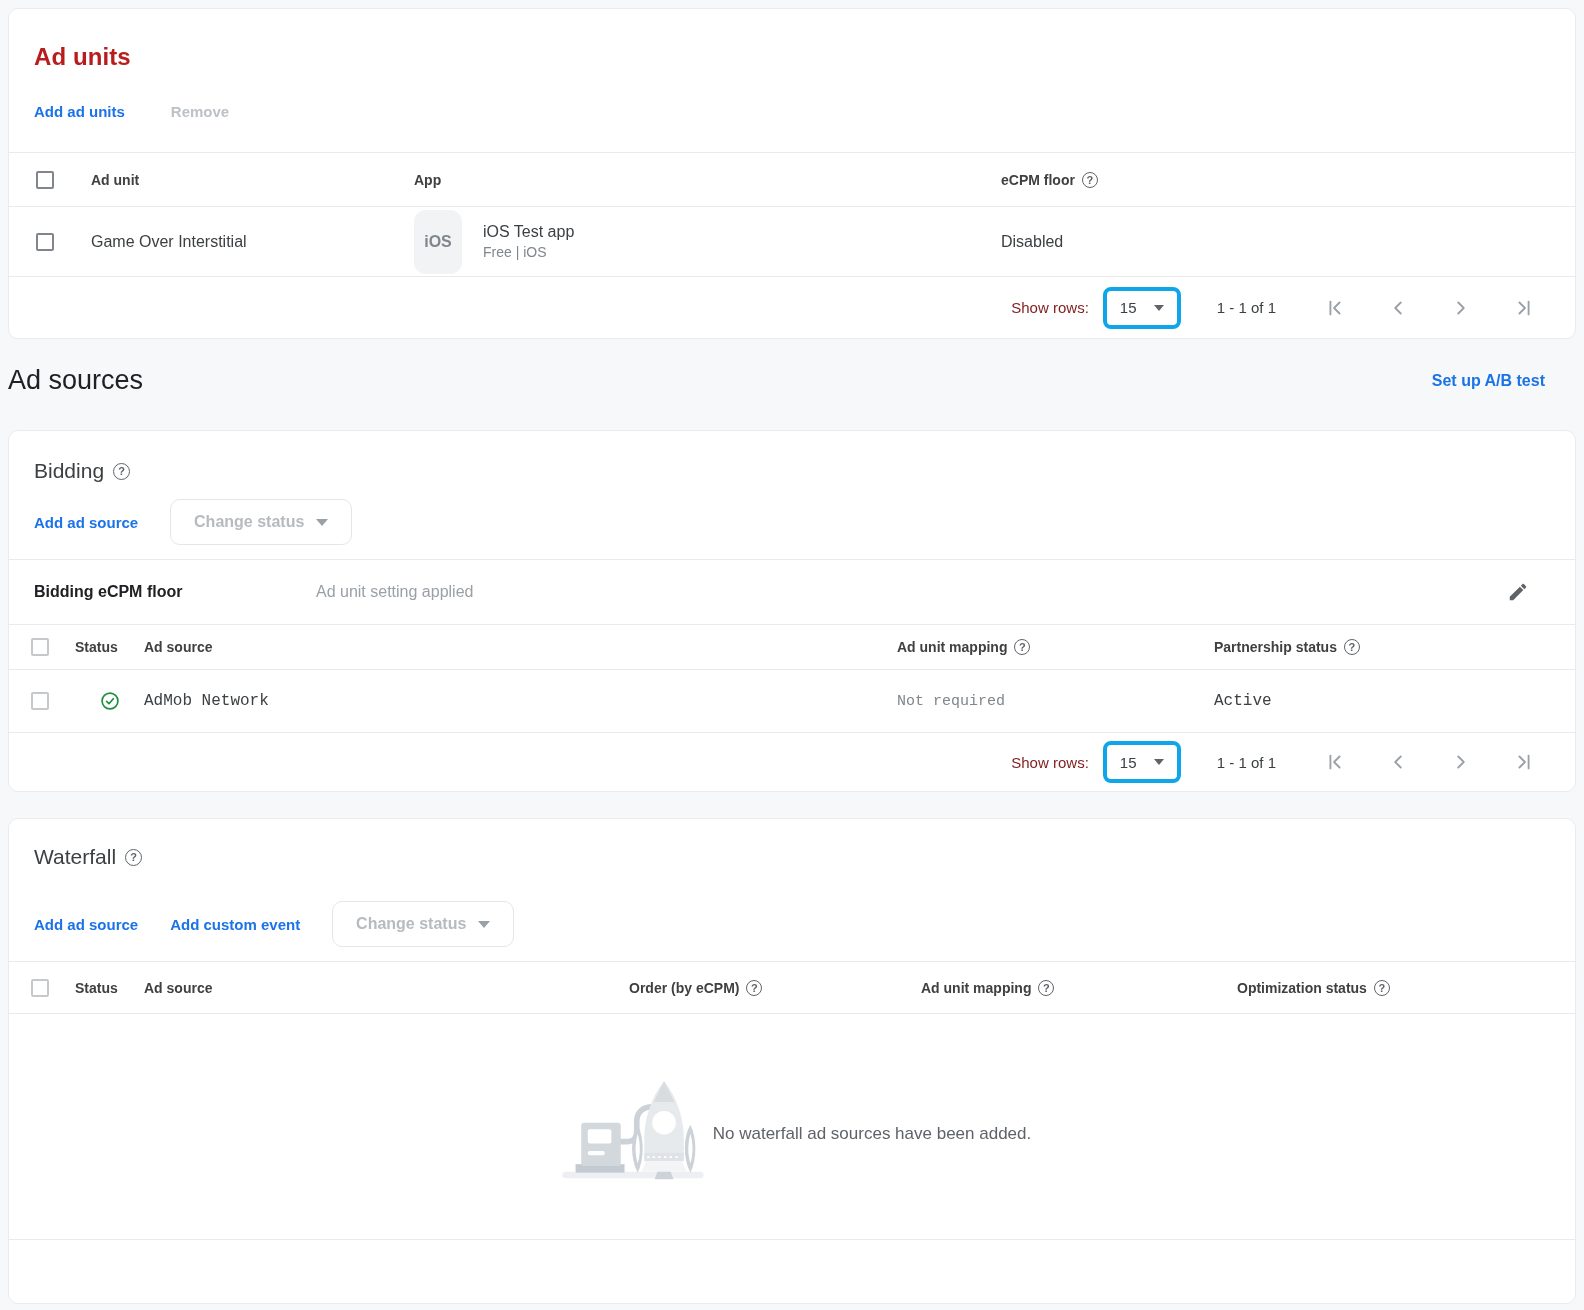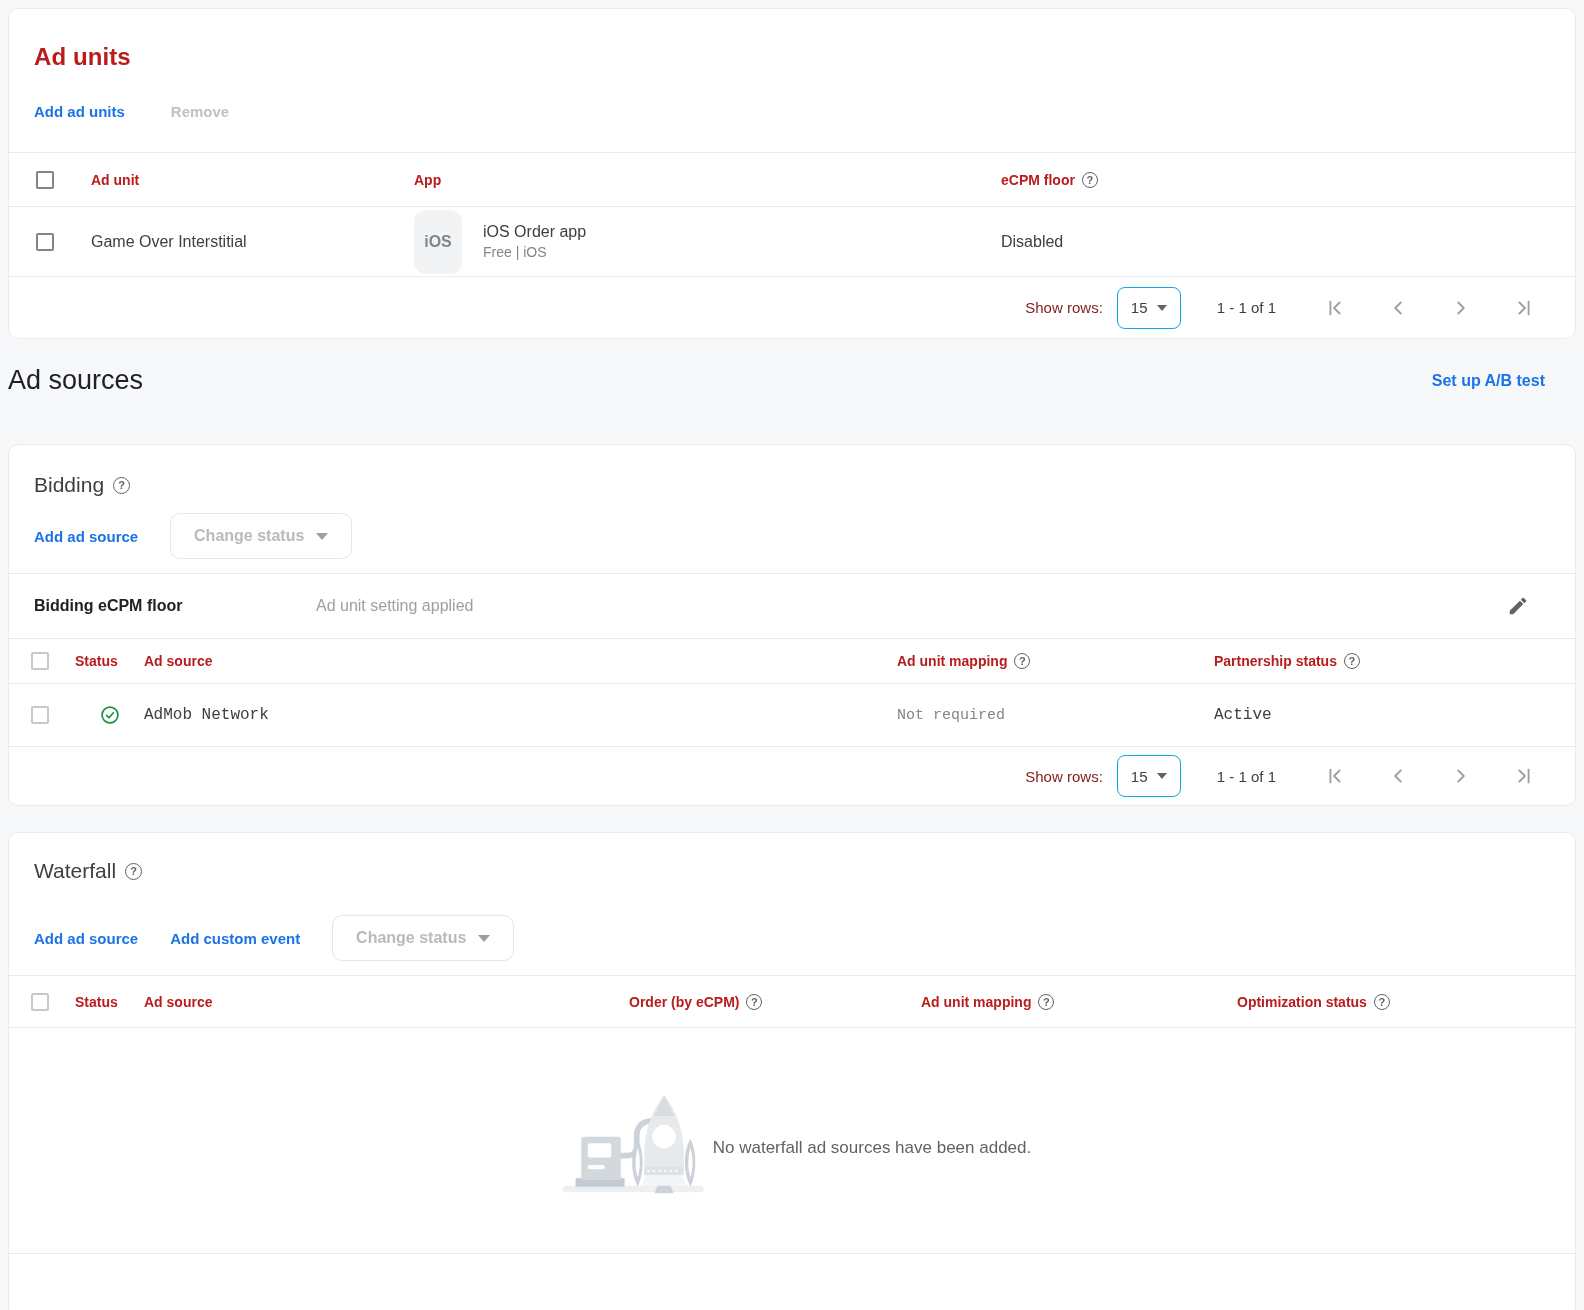--- a/index.html
+++ b/index.html
@@ -47,48 +47,48 @@
 
   
   .au-top { padding:34px 25px 32px; }
   .au-title { font-size:24px; font-weight:700; color:#b91c1c; letter-spacing:.1px; }
   .au-actions { margin-top:32px; display:flex; gap:46px; align-items:center; }
 
   .au-grid { display:grid; grid-template-columns:74px 323px 587px 1fr; align-items:center; }
   .au-grid .c1 { padding-left:27px; display:flex; align-items:center; }
   .au-grid .c2, .au-grid .c3, .au-grid .c4 { padding-left:8px; display:flex; align-items:center; }
   .thead { height:53px; }
-  .th { font-size:14px; font-weight:700; color:#b91c1c; }
+  .th { font-size:14px; font-weight:700; color:#404040; }
   .au-row { height:69px; }
   .cell-main { font-size:16px; color:#3c4043; }
   .app-badge {
     width:48px; height:64px; border-radius:12px; background:#f1f3f4;
     display:flex; align-items:center; justify-content:center;
     color:#80868b; font-size:16px; font-weight:700; flex:0 0 auto;
   }
   .app-info { margin-left:21px; display:flex; flex-direction:column; gap:3px; }
   .app-name { font-size:16px; color:#3c4043; }
   .app-meta { font-size:14px; color:#80868b; }
 
   
   .pagination { display:flex; align-items:center; justify-content:flex-end; padding-right:40px; }
   .pag1 { height:61px; } .pag2 { height:58px; }
   .pag-label { font-size:15px; color:#7f1d1d; }
   .rows-select {
-    margin-left:14px; width:64px; height:42px; border:1px solid #0ea5e9; border-radius:8px;
+    margin-left:14px; width:78px; height:42px; border:4px solid #0ea5e9; border-radius:8px;
     display:inline-flex; align-items:center; justify-content:space-between; padding:0 13px;
     font-size:15px; color:#3c4043; background:#fff; cursor:pointer;
   }
   .rows-select .caret { border-left-width:5px; border-right-width:5px; border-top-width:6px; }
   .pag-range { margin-left:36px; font-size:15px; color:#3c4043; }
   .pager { display:flex; align-items:center; gap:41px; margin-left:48px; }
   .pager svg { display:block; cursor:pointer; }
 
   
-  .section-head { display:flex; align-items:center; justify-content:space-between; margin:26px 0 48px; padding-right:31px; }
+  .section-head { display:flex; align-items:center; justify-content:space-between; margin:26px 0 34px; padding-right:31px; }
   .section-title { font-size:27px; font-weight:400; color:#202124; }
   .ab-link { font-size:16px; font-weight:700; color:#1a73e8; text-decoration:none; cursor:pointer; }
 
   
   .sub-top { padding:28px 25px 14px; }
   .sub-title-row { display:flex; align-items:center; margin-bottom:16px; }
   .sub-title { font-size:21px; font-weight:400; color:#3c4043; }
   .sub-actions { display:flex; align-items:center; gap:32px; }
   .sub-actions .outline-btn { margin-left:0; }
 
@@ -145,21 +145,21 @@
   <div class="au-grid au-row">
     <div class="c1">
         <span class="checkbox"></span>
       </div>
     <div class="c2">
         <span class="cell-main">Game Over Interstitial</span>
       </div>
     <div class="c3">
       <span class="app-badge">iOS</span>
       <span class="app-info">
-        <span class="app-name">iOS Order app</span>
+        <span class="app-name">iOS Test app</span>
         <span class="app-meta">Free | iOS</span>
       </span>
     </div>
     <div class="c4">
         <span class="cell-main">Disabled</span>
       </div>
   </div>
   <div class="divider"></div>
 
   <div class="pagination pag1">

